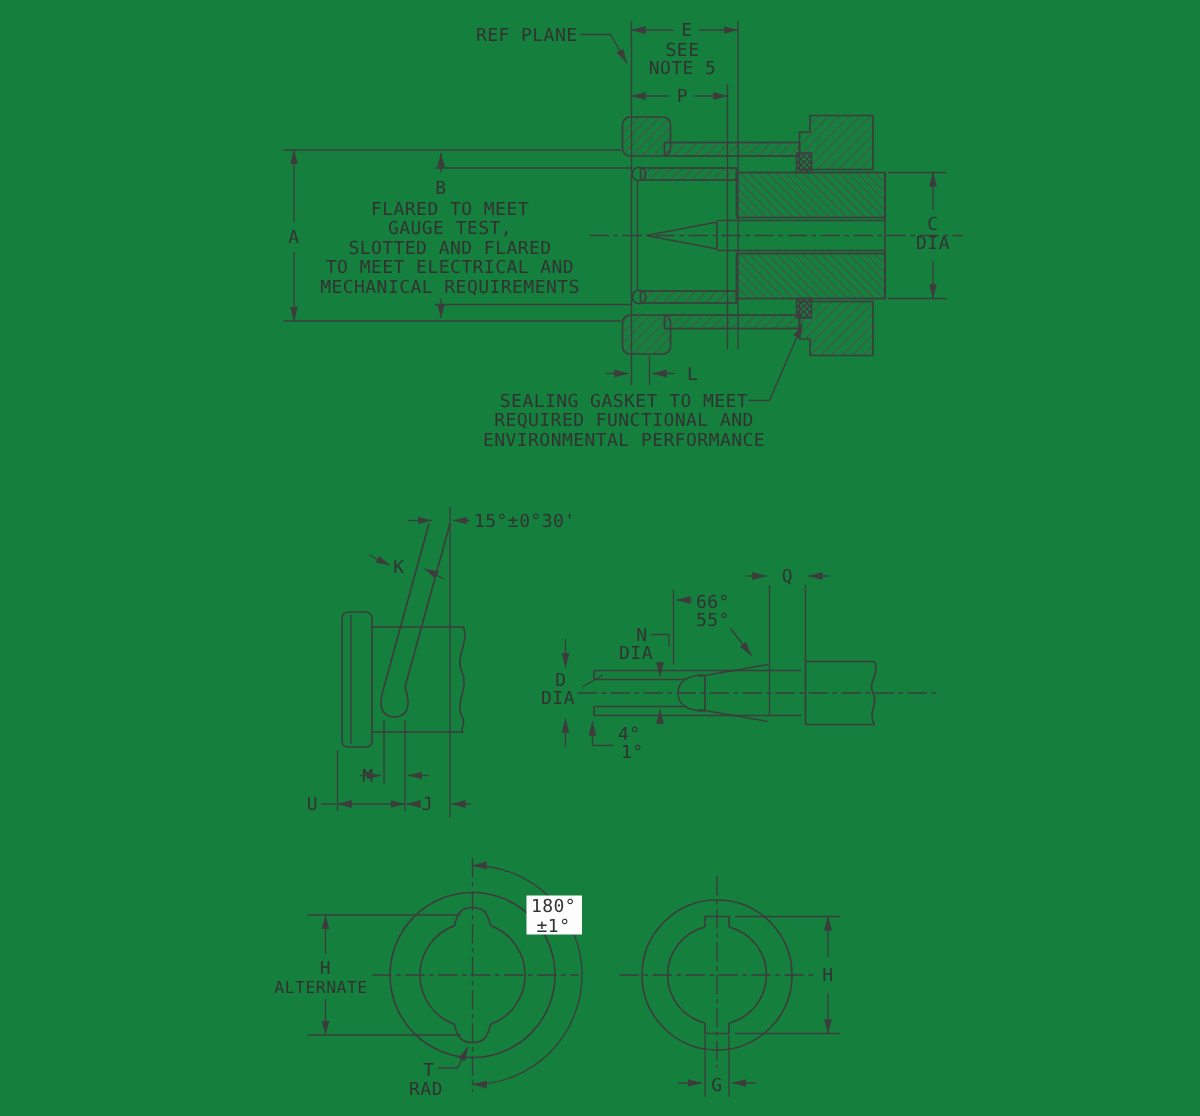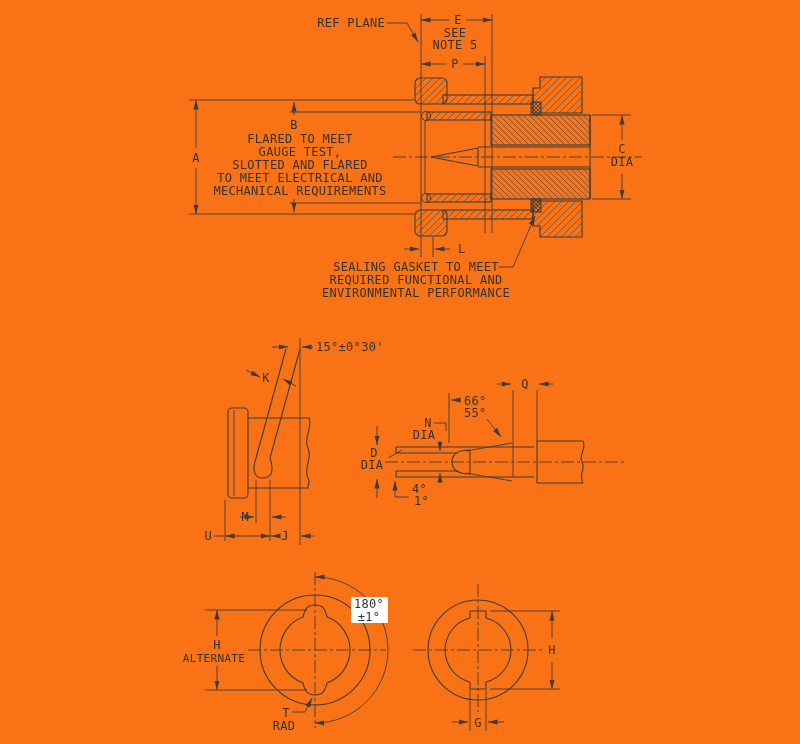--- a/index.html
+++ b/index.html
@@ -1,16 +1,16 @@
 <!DOCTYPE html>
 <html><head>
 <meta charset="utf-8">
 <style>
   html,body{margin:0;padding:0;background:#ffffff;}
-  .canvas{position:relative;width:800px;height:744px;background:#f97316;overflow:hidden;}
+  .canvas{position:relative;width:800px;height:744px;background:#15803d;overflow:hidden;}
   svg{position:absolute;left:0;top:0;}
   svg text{
     font-family:"DejaVu Sans Mono","Liberation Mono",monospace;
     font-size:12px;
     fill:#323232;
     letter-spacing:0.3px;
   }
   svg .sm{font-size:11px;}
   .ln{stroke:#3c3c3c;stroke-width:1.1;fill:none;}
   .thin{stroke:#3c3c3c;stroke-width:0.9;fill:none;}

